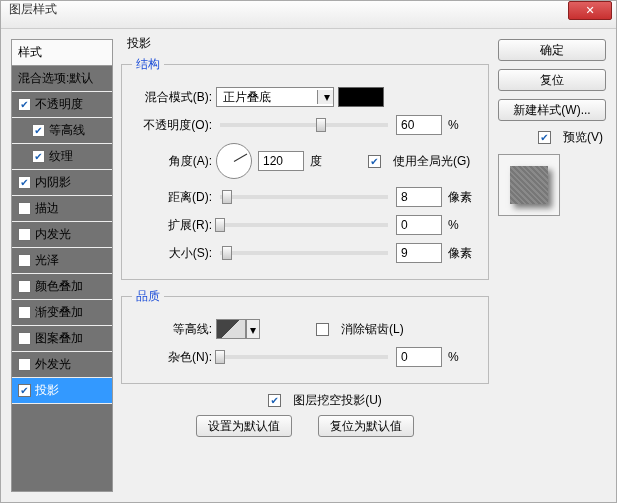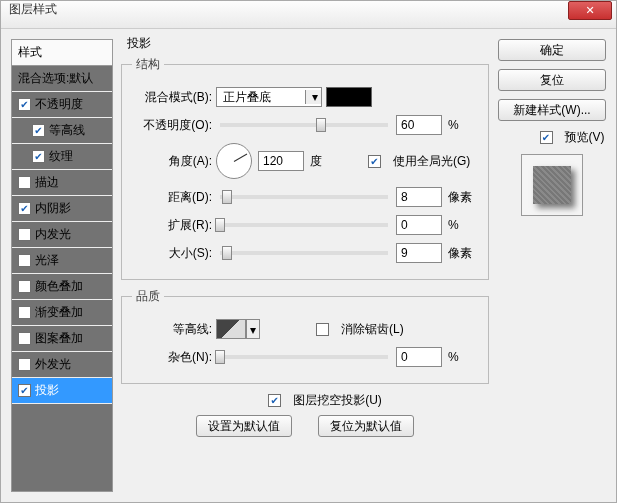--- a/index.html
+++ b/index.html
@@ -11,38 +11,38 @@
 .body { position: absolute; top: 28px; left: 0; right: 0; bottom: 0; }
 .sidebar { position: absolute; left: 10px; top: 10px; width: 102px; bottom: 10px; border: 1px solid #999; background: #737373; }
 .sidebar-header { border-bottom: 1px solid #999; padding: 4px 6px; background: #fafafa; }
 .sidebar-item { padding: 4px 6px; display: flex; align-items: center; gap: 4px; cursor: pointer; border-bottom: 1px solid #eee; }
 .sidebar-item.indent { padding-left: 20px; }
 .sidebar-item.selected { background: #3399ff; color: #fff; }
 .chk { width: 13px; height: 13px; border: 1px solid #707070; background: #fff; display: inline-flex; align-items: center; justify-content: center; font-size: 10px; color: #1a5fb4; }
 .chk.checked::after { content: "✔"; }
 .main { position: absolute; left: 120px; top: 4px; width: 368px; }
 fieldset { border: 1px solid #bbb; margin: 4px 0 8px 0; padding: 8px 10px 10px 10px; }
-legend { padding: 0 4px; color: #404040; }
+legend { padding: 0 4px; color: #1d4ed8; }
 .row { display: flex; align-items: center; margin: 4px 0; height: 24px; }
 .lbl { width: 84px; text-align: right; padding-right: 4px; }
 .combo { display: inline-flex; align-items: center; border: 1px solid #888; background: #fff; height: 20px; }
-.combo span { padding: 0 6px; width: 88px; display: inline-block; }
+.combo span { padding: 0 6px; width: 100px; display: inline-block; }
 .combo .arrow { width: 16px; text-align: center; border-left: 1px solid #888; background: #eee; }
 .swatch-black { width: 46px; height: 20px; background: #000; border: 1px solid #666; margin-left: 4px; }
 .slider { flex: 1; height: 4px; background: #ddd; position: relative; margin: 0 8px 0 4px; }
 .slider .thumb { position: absolute; top: -5px; width: 10px; height: 14px; background: linear-gradient(#fdfdfd,#ccc); border: 1px solid #888; transform: translateX(-50%); }
 .numbox { width: 46px; height: 20px; border: 1px solid #888; background: #fff; padding: 0 4px; display: inline-flex; align-items: center; }
 .unit { margin-left: 6px; width: 30px; }
 .anglewrap { display: flex; align-items: center; gap: 6px; }
 .angle-dial { width: 36px; height: 36px; border: 1px solid #888; border-radius: 50%; background: #fff; position: relative; }
 .angle-dial .needle { position: absolute; left: 50%; top: 50%; width: 15px; height: 1px; background: #333; transform-origin: left center; transform: rotate(-30deg); }
 .contour-sw { width: 30px; height: 20px; border: 1px solid #888; background: linear-gradient(135deg,#444 49%, #ddd 50%); display: inline-block; }
 .btnrow { display: flex; gap: 26px; justify-content: center; margin-top: 6px; }
 .btn { min-width: 96px; height: 22px; border: 1px solid #888; background: linear-gradient(#fdfdfd,#e5e5e5); border-radius: 3px; display: inline-flex; align-items: center; justify-content: center; cursor: pointer; padding: 0 10px; }
-.rightcol { position: absolute; right: 10px; top: 10px; width: 108px; display: flex; flex-direction: column; gap: 8px; align-items: center; }
+.rightcol { position: absolute; right: 10px; top: 10px; width: 108px; display: flex; flex-direction: column; gap: 8px; }
 .preview-box { width: 62px; height: 62px; border: 1px solid #999; background: #f5f5f5; display: flex; align-items: center; justify-content: center; }
 .rock { width: 38px; height: 38px; background: repeating-linear-gradient(45deg,#777,#777 2px,#8a8a8a 2px,#8a8a8a 4px); box-shadow: 4px 4px 6px rgba(0,0,0,.5); }
 .inline-chk { display: inline-flex; align-items: center; gap: 12px; padding-left: 40px; }
 </style>
 </head>
 <body>
 
 <div class="window">
   <div class="titlebar">
     <span class="title">图层样式</span>
@@ -62,26 +62,26 @@
           </div>
           <div class="sidebar-item indent">
             <span class="chk checked"></span>
             <span>等高线</span>
           </div>
           <div class="sidebar-item indent">
             <span class="chk checked"></span>
             <span>纹理</span>
           </div>
           <div class="sidebar-item">
+            <span class="chk checked"></span>
+            <span>内阴影</span>
+          </div>
+          <div class="sidebar-item">
             <span class="chk"></span>
             <span>描边</span>
-          </div>
-          <div class="sidebar-item">
-            <span class="chk checked"></span>
-            <span>内阴影</span>
           </div>
           <div class="sidebar-item">
             <span class="chk"></span>
             <span>内发光</span>
           </div>
           <div class="sidebar-item">
             <span class="chk"></span>
             <span>光泽</span>
           </div>
           <div class="sidebar-item">

